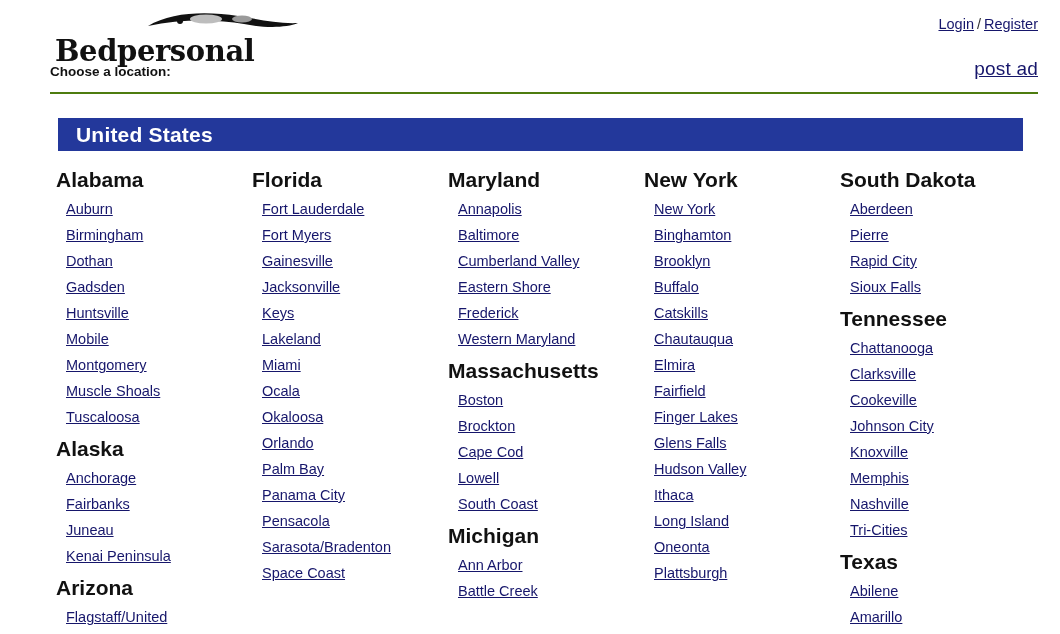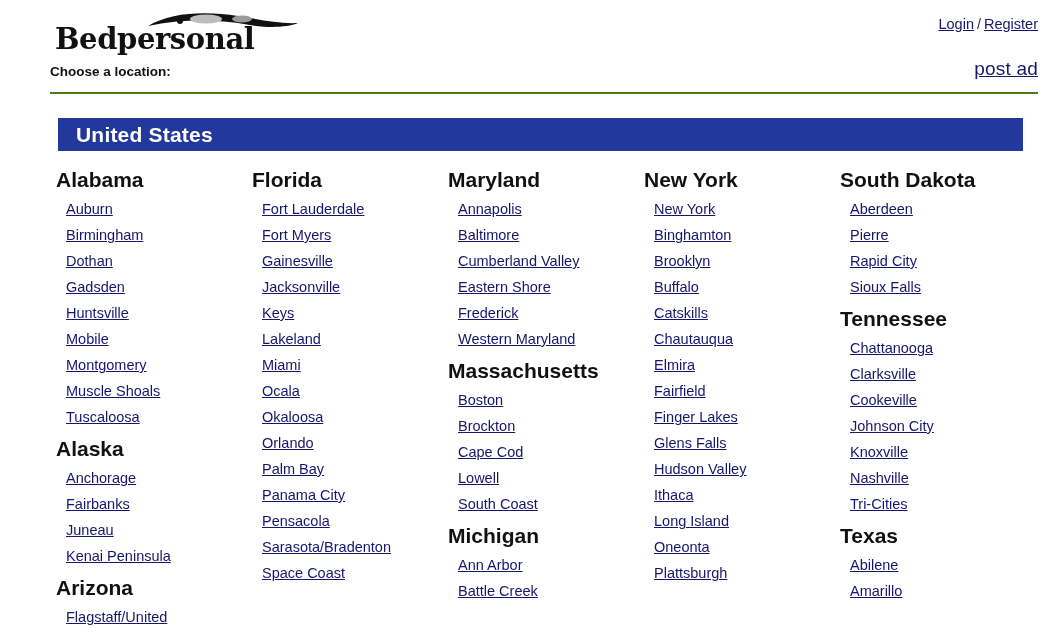--- a/index.html
+++ b/index.html
@@ -32,21 +32,21 @@
     height: 46px;
   }
   .logo-text {
     font-family: "DejaVu Serif", serif;
     font-size: 29px;
     font-weight: 700;
     color: #111111;
     letter-spacing: -0.4px;
     position: absolute;
     left: 5px;
-    top: 16px;
+    top: 28px;
     white-space: nowrap;
   }
   .logo-swoosh {
     position: absolute;
     left: 96px;
     top: 4px;
     width: 155px;
     height: 22px;
   }
   .auth-links {
@@ -245,20 +245,21 @@
         <a class="city-link" href="#">Aberdeen</a>
         <a class="city-link" href="#">Pierre</a>
         <a class="city-link" href="#">Rapid City</a>
         <a class="city-link" href="#">Sioux Falls</a>
         <div class="state-name">Tennessee</div>
         <a class="city-link" href="#">Chattanooga</a>
         <a class="city-link" href="#">Clarksville</a>
         <a class="city-link" href="#">Cookeville</a>
         <a class="city-link" href="#">Johnson City</a>
         <a class="city-link" href="#">Knoxville</a>
+        <a class="city-link" href="#">Memphis</a>
         <a class="city-link" href="#">Nashville</a>
         <a class="city-link" href="#">Tri-Cities</a>
         <div class="state-name">Texas</div>
         <a class="city-link" href="#">Abilene</a>
         <a class="city-link" href="#">Amarillo</a>
       </div>
     </div>
 
 </div>
 

